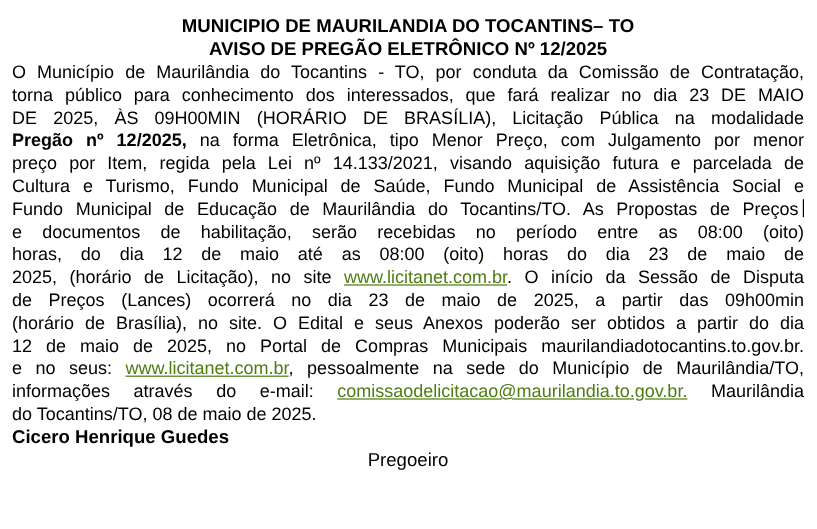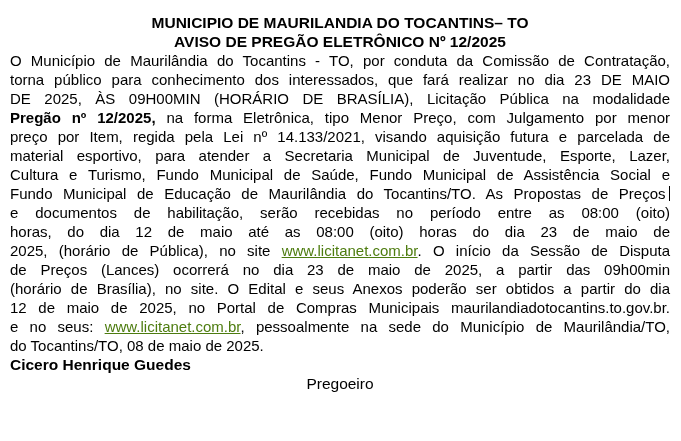--- a/index.html
+++ b/index.html
@@ -58,29 +58,29 @@
 
   <div class="title-line">MUNICIPIO DE MAURILANDIA DO TOCANTINS– TO</div>
   <div class="title-line">AVISO DE PREGÃO ELETRÔNICO Nº 12/2025</div>
 
   <div class="body-text">
     <div class="ln"><span>O Município de Maurilândia do Tocantins - TO, por conduta da Comissão de Contratação,</span></div>
     <div class="ln"><span>torna público para conhecimento dos interessados, que fará realizar no dia 23 DE MAIO</span></div>
     <div class="ln"><span>DE 2025, ÀS 09H00MIN (HORÁRIO DE BRASÍLIA), Licitação Pública na modalidade</span></div>
     <div class="ln"><span class="b">Pregão nº 12/2025,</span><span> na forma Eletrônica, tipo Menor Preço, com Julgamento por menor</span></div>
     <div class="ln"><span>preço por Item, regida pela Lei nº 14.133/2021, visando aquisição futura e parcelada de</span></div>
-    <div class="ln"><span>material esportivo, para atender a Secretaria Municipal de Juventude, Esporte, Lazer,</span></div>
     <div class="ln"><span>Cultura e Turismo, Fundo Municipal de Saúde, Fundo Municipal de Assistência Social e</span></div>
     <div class="ln"><span>Fundo Municipal de Educação de Maurilândia do Tocantins/TO. As Propostas de Preços</span><span class="cursor-bar"></span></div>
     <div class="ln"><span>e documentos de habilitação, serão recebidas no período entre as 08:00 (oito)</span></div>
     <div class="ln"><span>horas, do dia 12 de maio até as 08:00 (oito) horas do dia 23 de maio de</span></div>
-    <div class="ln"><span>2025, (horário de Pública), no site </span><a class="lnk">www.licitanet.com.br</a><span>. O início da Sessão de Disputa</span></div>
+    <div class="ln"><span>2025, (horário de Licitação), no site </span><a class="lnk">www.licitanet.com.br</a><span>. O início da Sessão de Disputa</span></div>
     <div class="ln"><span>de Preços (Lances) ocorrerá no dia 23 de maio de 2025, a partir das 09h00min</span></div>
     <div class="ln"><span>(horário de Brasília), no site. O Edital e seus Anexos poderão ser obtidos a partir do dia</span></div>
     <div class="ln"><span>12 de maio de 2025, no Portal de Compras Municipais maurilandiadotocantins.to.gov.br.</span></div>
     <div class="ln"><span>e no seus: </span><a class="lnk">www.licitanet.com.br</a><span>, pessoalmente na sede do Município de Maurilândia/TO,</span></div>
+    <div class="ln"><span>informações através do e-mail: </span><a class="lnk">comissaodelicitacao@maurilandia.to.gov.br.</a><span> Maurilândia</span></div>
     <div class="ln last"><span>do Tocantins/TO, 08 de maio de 2025.</span></div>
   </div>
 
   <div class="sig-name">Cicero Henrique Guedes</div>
   <div class="sig-role">Pregoeiro</div>
 
 </div>
 
 </body></html>

